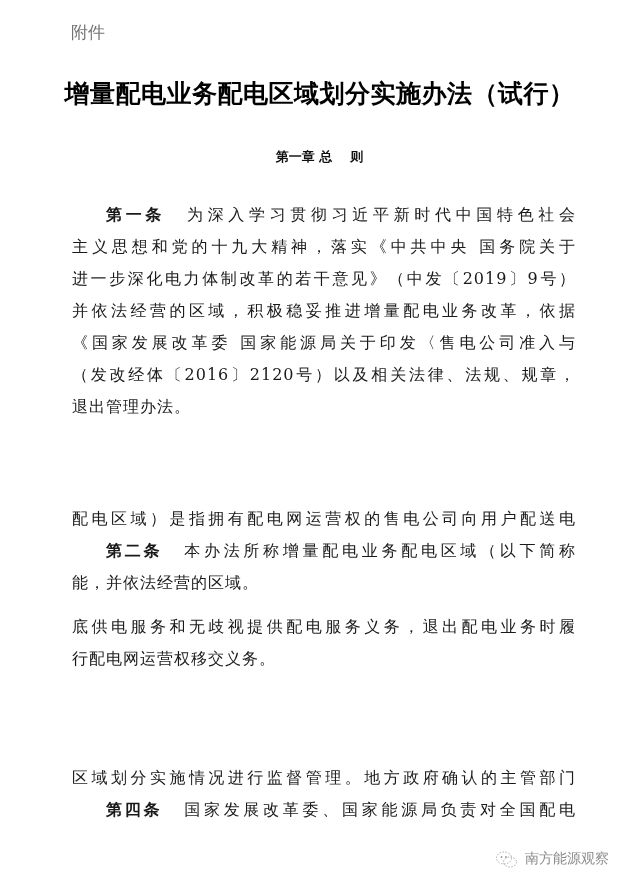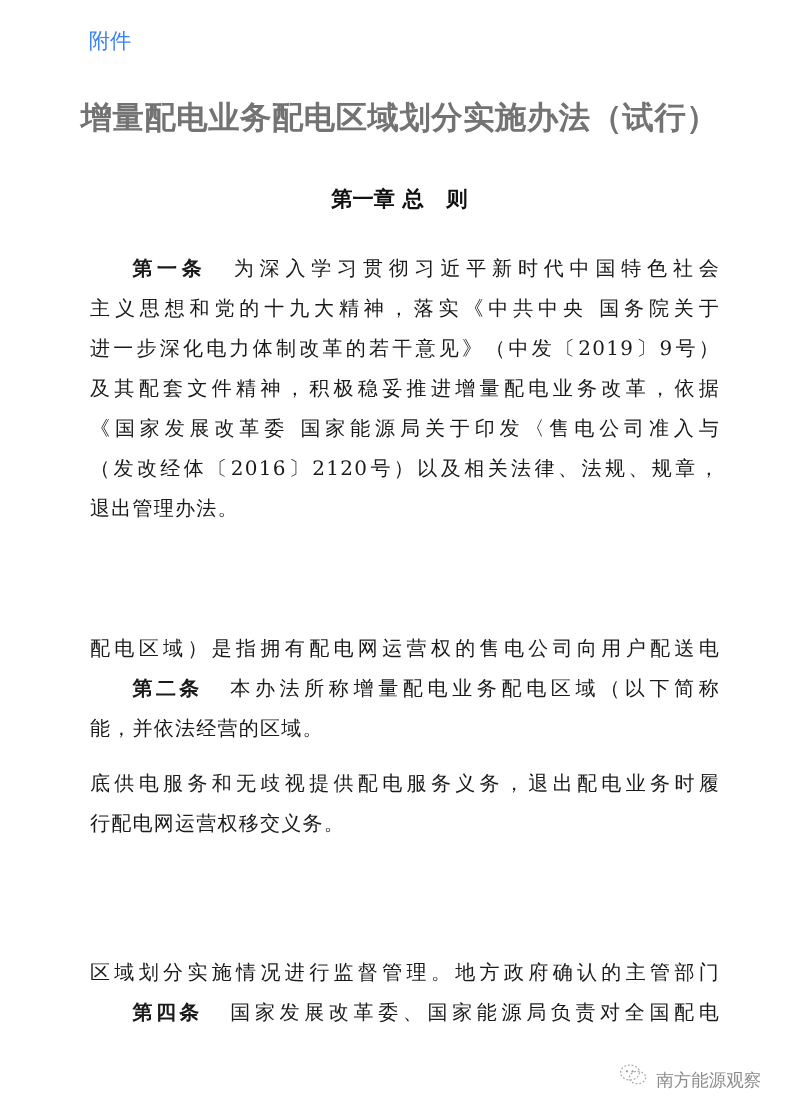--- a/index.html
+++ b/index.html
@@ -1,54 +1,54 @@
 <!DOCTYPE html>
 <html><head>
 <meta charset="utf-8">
 <style>
   html, body { margin: 0; padding: 0; background: #ffffff; }
   body { width: 639px; height: 890px; position: relative; overflow: hidden;
          font-family: "DejaVu Serif", "Liberation Serif", serif; color: #1a1a1a; }
   .attach { position: absolute; left: 71px; top: 21px; font-size: 17px;
-            font-family: "DejaVu Sans", "Liberation Sans", sans-serif; color: #3b82f6; }
+            font-family: "DejaVu Sans", "Liberation Sans", sans-serif; color: #737373; }
   .title { position: absolute; left: 0; width: 639px; top: 77px; text-align: center;
            font-size: 25px; font-weight: bold; letter-spacing: 0.5px;
-           font-family: "DejaVu Sans", "Liberation Sans", sans-serif; color: #737373; }
+           font-family: "DejaVu Sans", "Liberation Sans", sans-serif; color: #000000; }
   .chapter { position: absolute; left: 0; width: 639px; top: 148px; text-align: center;
-             font-size: 17px; font-weight: bold; color: #111;
+             font-size: 13px; font-weight: bold; color: #111;
              font-family: "DejaVu Sans", "Liberation Sans", sans-serif; }
   .chapter .gap { display: inline-block; width: 18px; }
   .article { position: absolute; left: 72px; width: 504px; }
   .line { height: 32px; line-height: 32px; font-size: 16px; white-space: nowrap;
           text-align: justify; text-align-last: justify; letter-spacing: 1px; }
   .line.last { text-align-last: left; }
   .line.first { padding-left: 34px; }
   .art-num { font-weight: bold; margin-right: 22px; letter-spacing: 0; }
-  .watermark { position: absolute; left: 495px; top: 850px; display: flex; align-items: flex-end;
+  .watermark { position: absolute; left: 495px; top: 850px; display: flex; align-items: flex-start;
                color: #8a8a8a; font-size: 14px;
                font-family: "DejaVu Sans", "Liberation Sans", sans-serif; }
   .watermark svg { margin-right: 6px; }
 </style>
 </head>
 <body>
 
 <div class="attach">附件</div>
 
 <div class="title">增量配电业务配电区域划分实施办法（试行）</div>
 
 <div class="chapter">
   <span>第一章</span>
   <span>总</span><span class="gap"></span><span>则</span>
 </div>
 
 <div class="article" style="top:199px;">
   <div class="line first"><span class="art-num">第一条</span><span>为深入学习贯彻习近平新时代中国特色社会</span></div>
   <div class="line">主义思想和党的十九大精神，落实《中共中央 国务院关于</div>
   <div class="line">进一步深化电力体制改革的若干意见》（中发〔2019〕9号）</div>
-  <div class="line">及其配套文件精神，积极稳妥推进增量配电业务改革，依据</div>
+  <div class="line">并依法经营的区域，积极稳妥推进增量配电业务改革，依据</div>
   <div class="line">《国家发展改革委 国家能源局关于印发〈售电公司准入与</div>
   <div class="line">（发改经体〔2016〕2120号）以及相关法律、法规、规章，</div>
   <div class="line last">退出管理办法。</div>
 </div>
 
 <div class="article" style="top:503px;">
   <div class="line">配电区域）是指拥有配电网运营权的售电公司向用户配送电</div>
   <div class="line first"><span class="art-num">第二条</span><span>本办法所称增量配电业务配电区域（以下简称</span></div>
   <div class="line last">能，并依法经营的区域。</div>
 </div>

